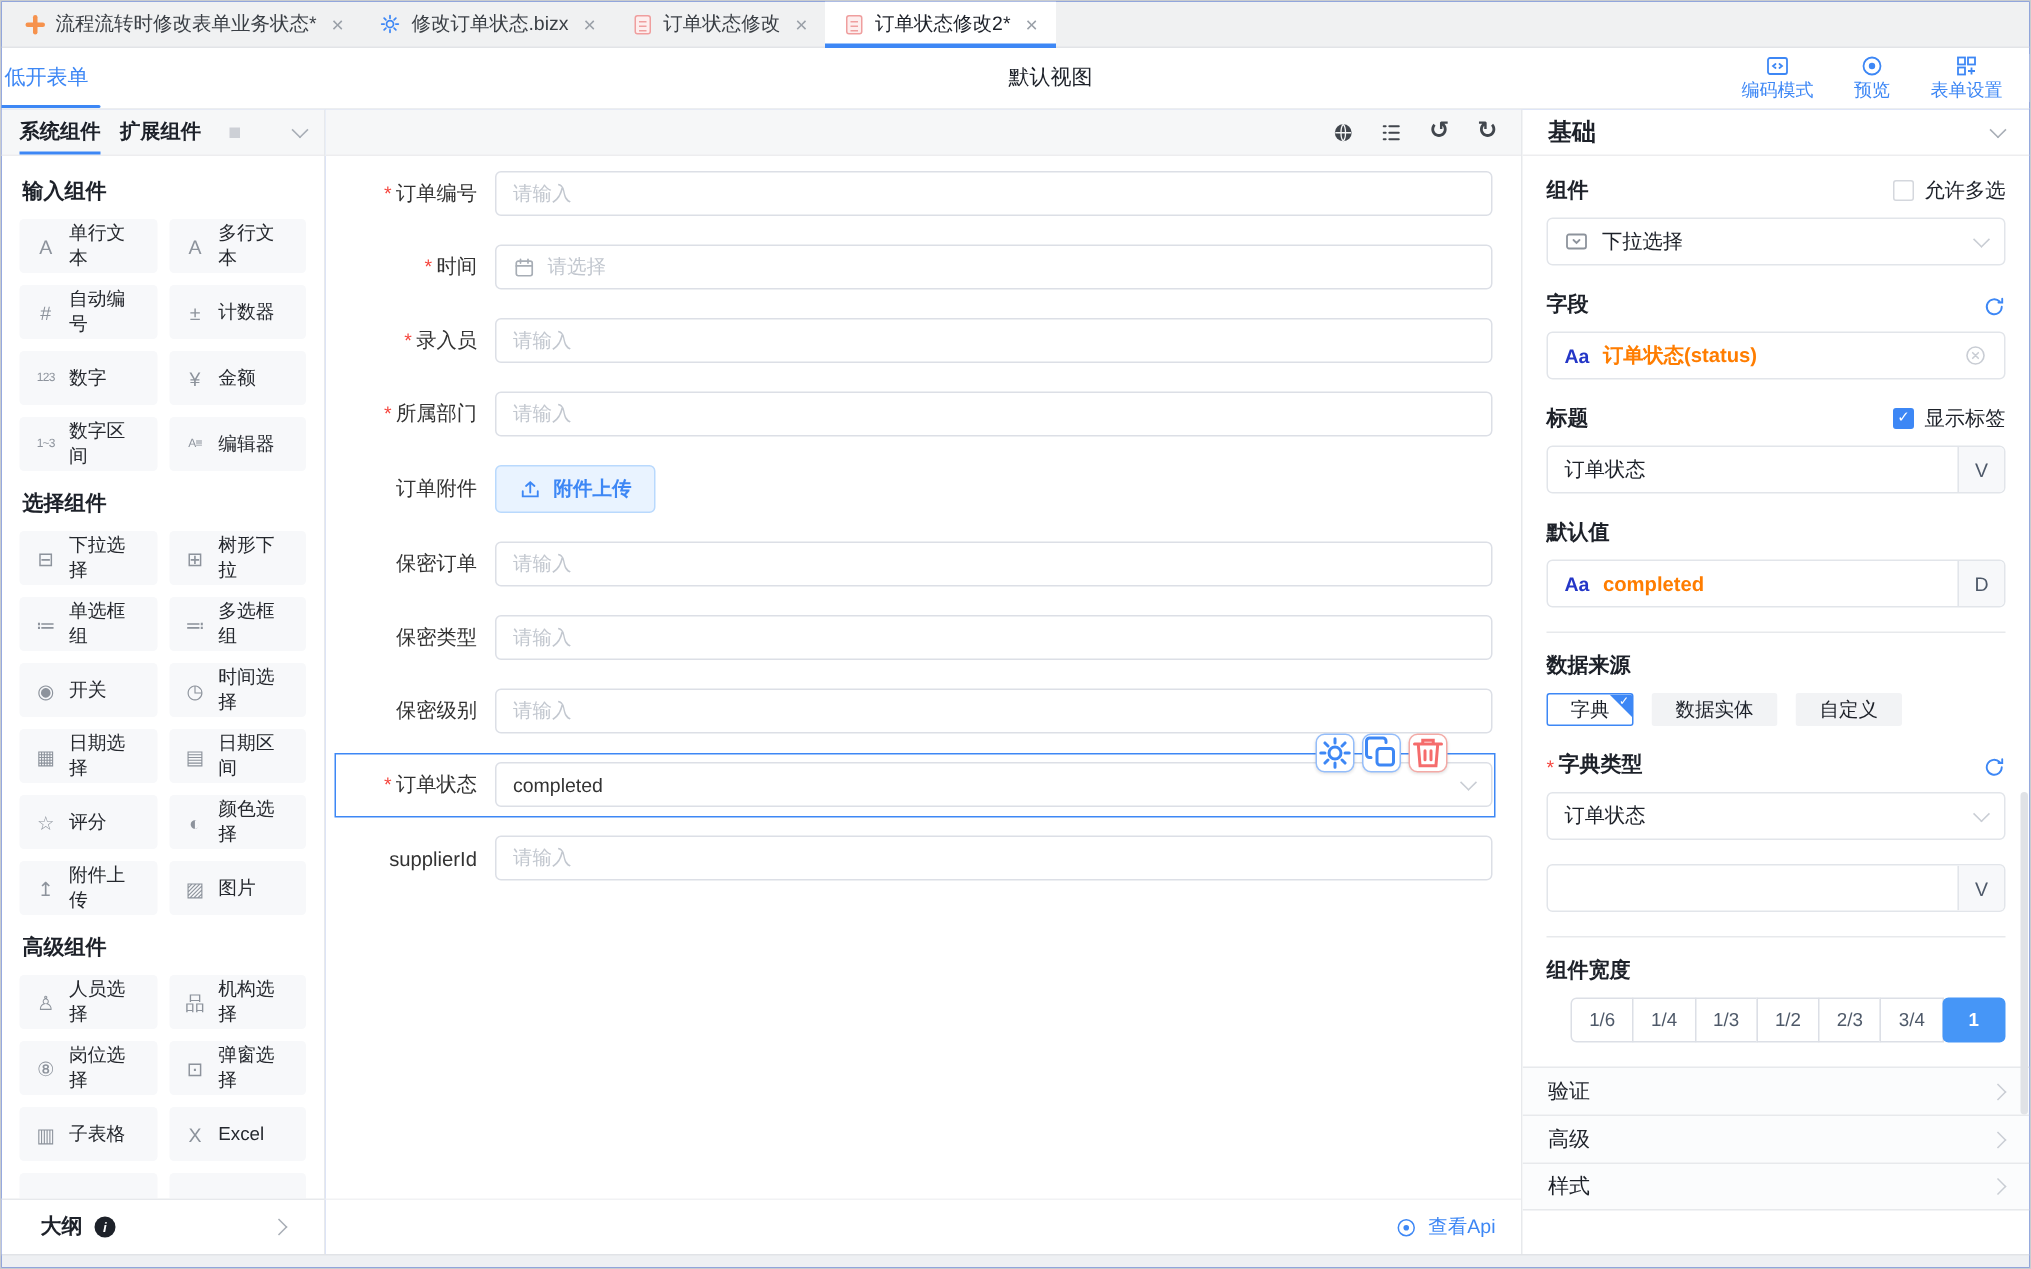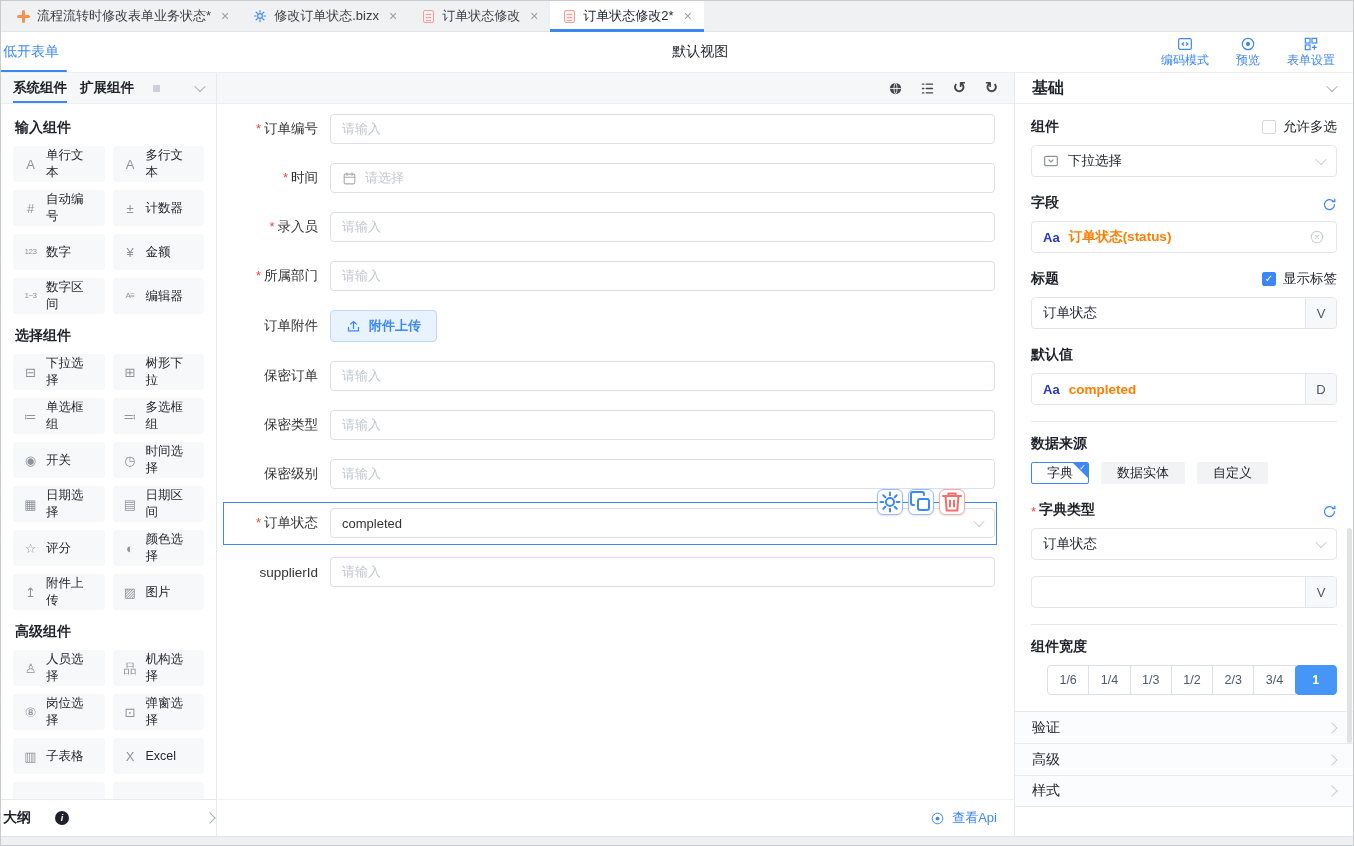--- a/index.html
+++ b/index.html
@@ -40,21 +40,21 @@
   .side-tab{font-size:13.5px;font-weight:700;color:#1d2129;height:100%;display:flex;align-items:center;position:relative;}
   .side-tab.active::after{content:"";position:absolute;left:0;right:0;bottom:0;height:2.5px;background:#3d87f5;}
   .sq{width:7px;height:7px;background:#cdd0d6;margin-left:6px;}
   .side-header .chev{margin-left:auto;}
   .side-body{flex:1;overflow:hidden;padding:2px 12px 0;}
   .pal-title{font-size:14px;font-weight:700;margin:14px 0 11px 2px;line-height:15px;}
   .pal-grid{display:grid;grid-template-columns:1fr 1fr;gap:8px;}
   .pal-item{height:36px;background:#f7f8fa;border-radius:3px;display:flex;align-items:center;padding:0 9px;gap:7px;font-size:12.5px;color:#25282e;cursor:default;}
   .pal-icon{width:17px;flex:0 0 17px;color:#8d939c;font-size:13px;display:flex;align-items:center;justify-content:center;line-height:1;}
   .pal-icon.small{font-size:8px;letter-spacing:-0.5px;}
-  .side-footer{flex:0 0 37px;border-top:1px solid #e7e9ec;display:flex;align-items:center;gap:24px;padding:0 2px;font-size:14px;font-weight:700;background:#fff;}
+  .side-footer{flex:0 0 37px;border-top:1px solid #e7e9ec;display:flex;align-items:center;gap:8px;padding:0 26px;font-size:14px;font-weight:700;background:#fff;}
   .i-info{width:14px;height:14px;border-radius:50%;background:#1d2129;color:#fff;font-size:9px;font-weight:700;font-style:italic;display:inline-flex;align-items:center;justify-content:center;}
   
   .canvas{flex:1;display:flex;flex-direction:column;min-width:0;background:#fff;}
   .canvas-toolbar{flex:0 0 31px;background:#f6f7f8;border-bottom:1px solid #ededef;display:flex;align-items:center;justify-content:flex-end;gap:15px;padding-right:14px;color:#41464d;}
   .tool-icon{width:17px;height:17px;display:flex;align-items:center;justify-content:center;}
   .tool-icon svg{width:15px;height:15px;}
   .tglyph{font-size:16px;font-weight:600;line-height:1;color:#41464d;}
   .canvas-body{flex:1;padding:10px 19px 0 7px;min-height:0;}
   .frow{display:flex;align-items:center;margin-bottom:19px;position:relative;}
   .flabel{flex:0 0 106px;width:106px;text-align:right;font-size:13.5px;color:#333;padding-right:12px;white-space:nowrap;}

